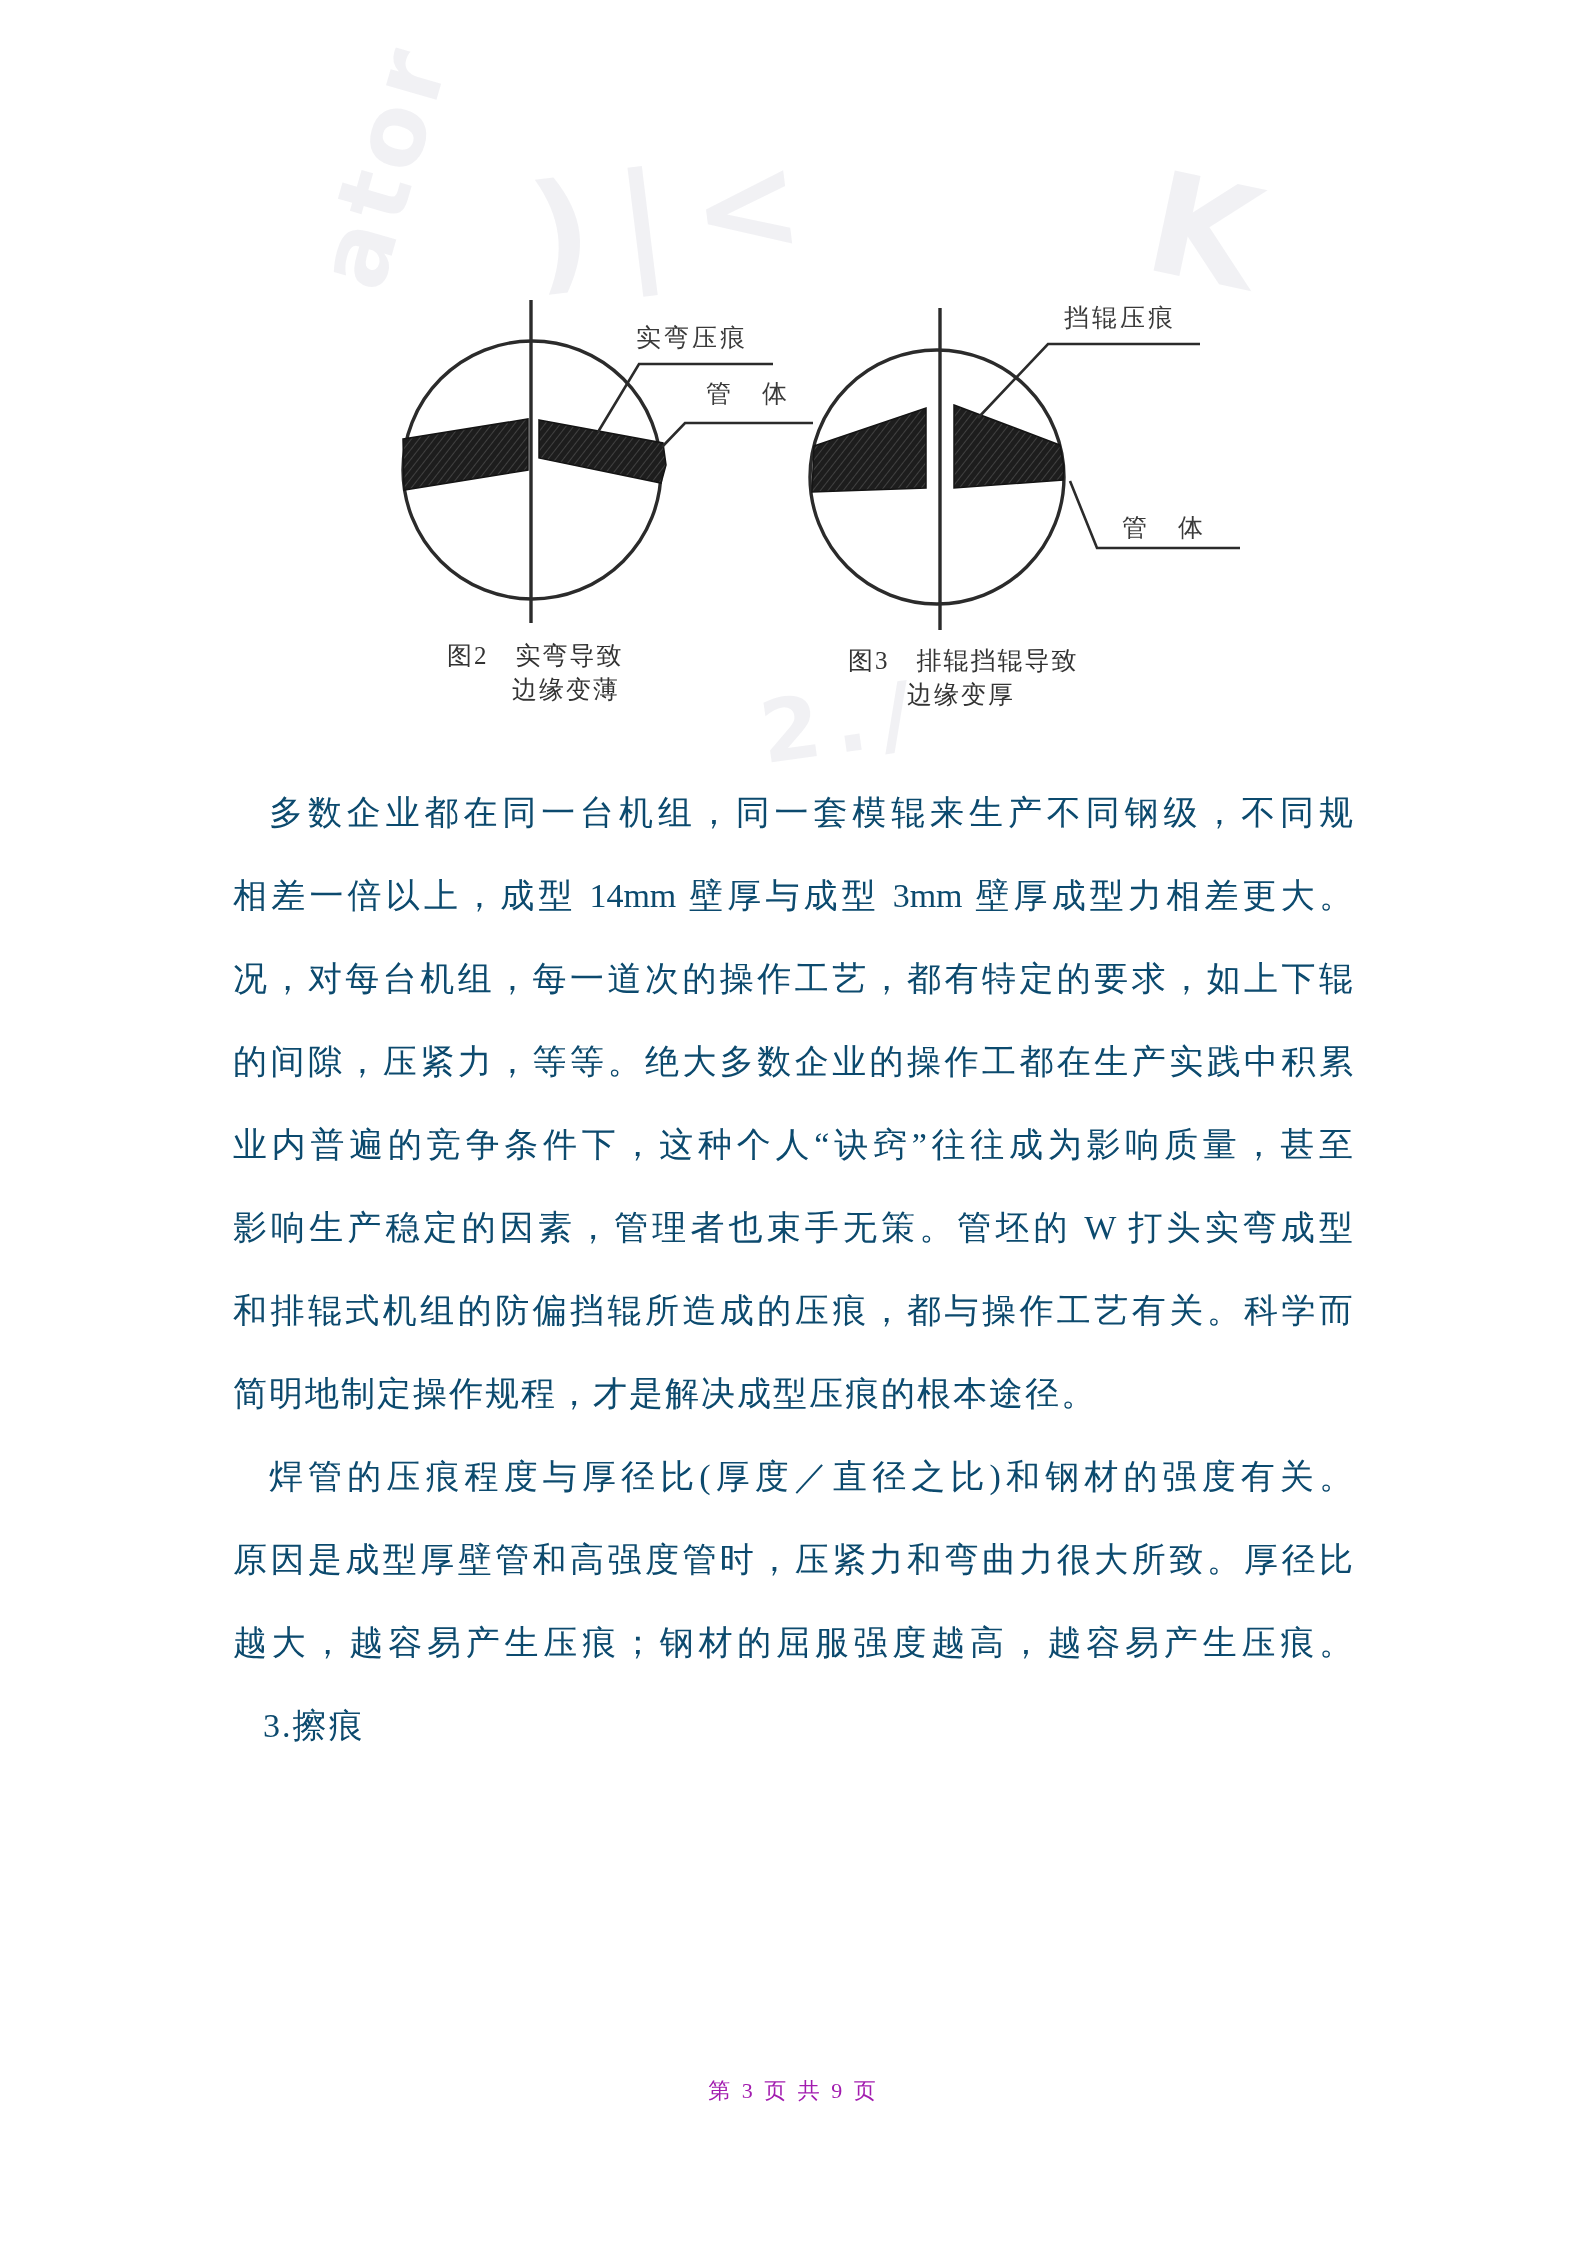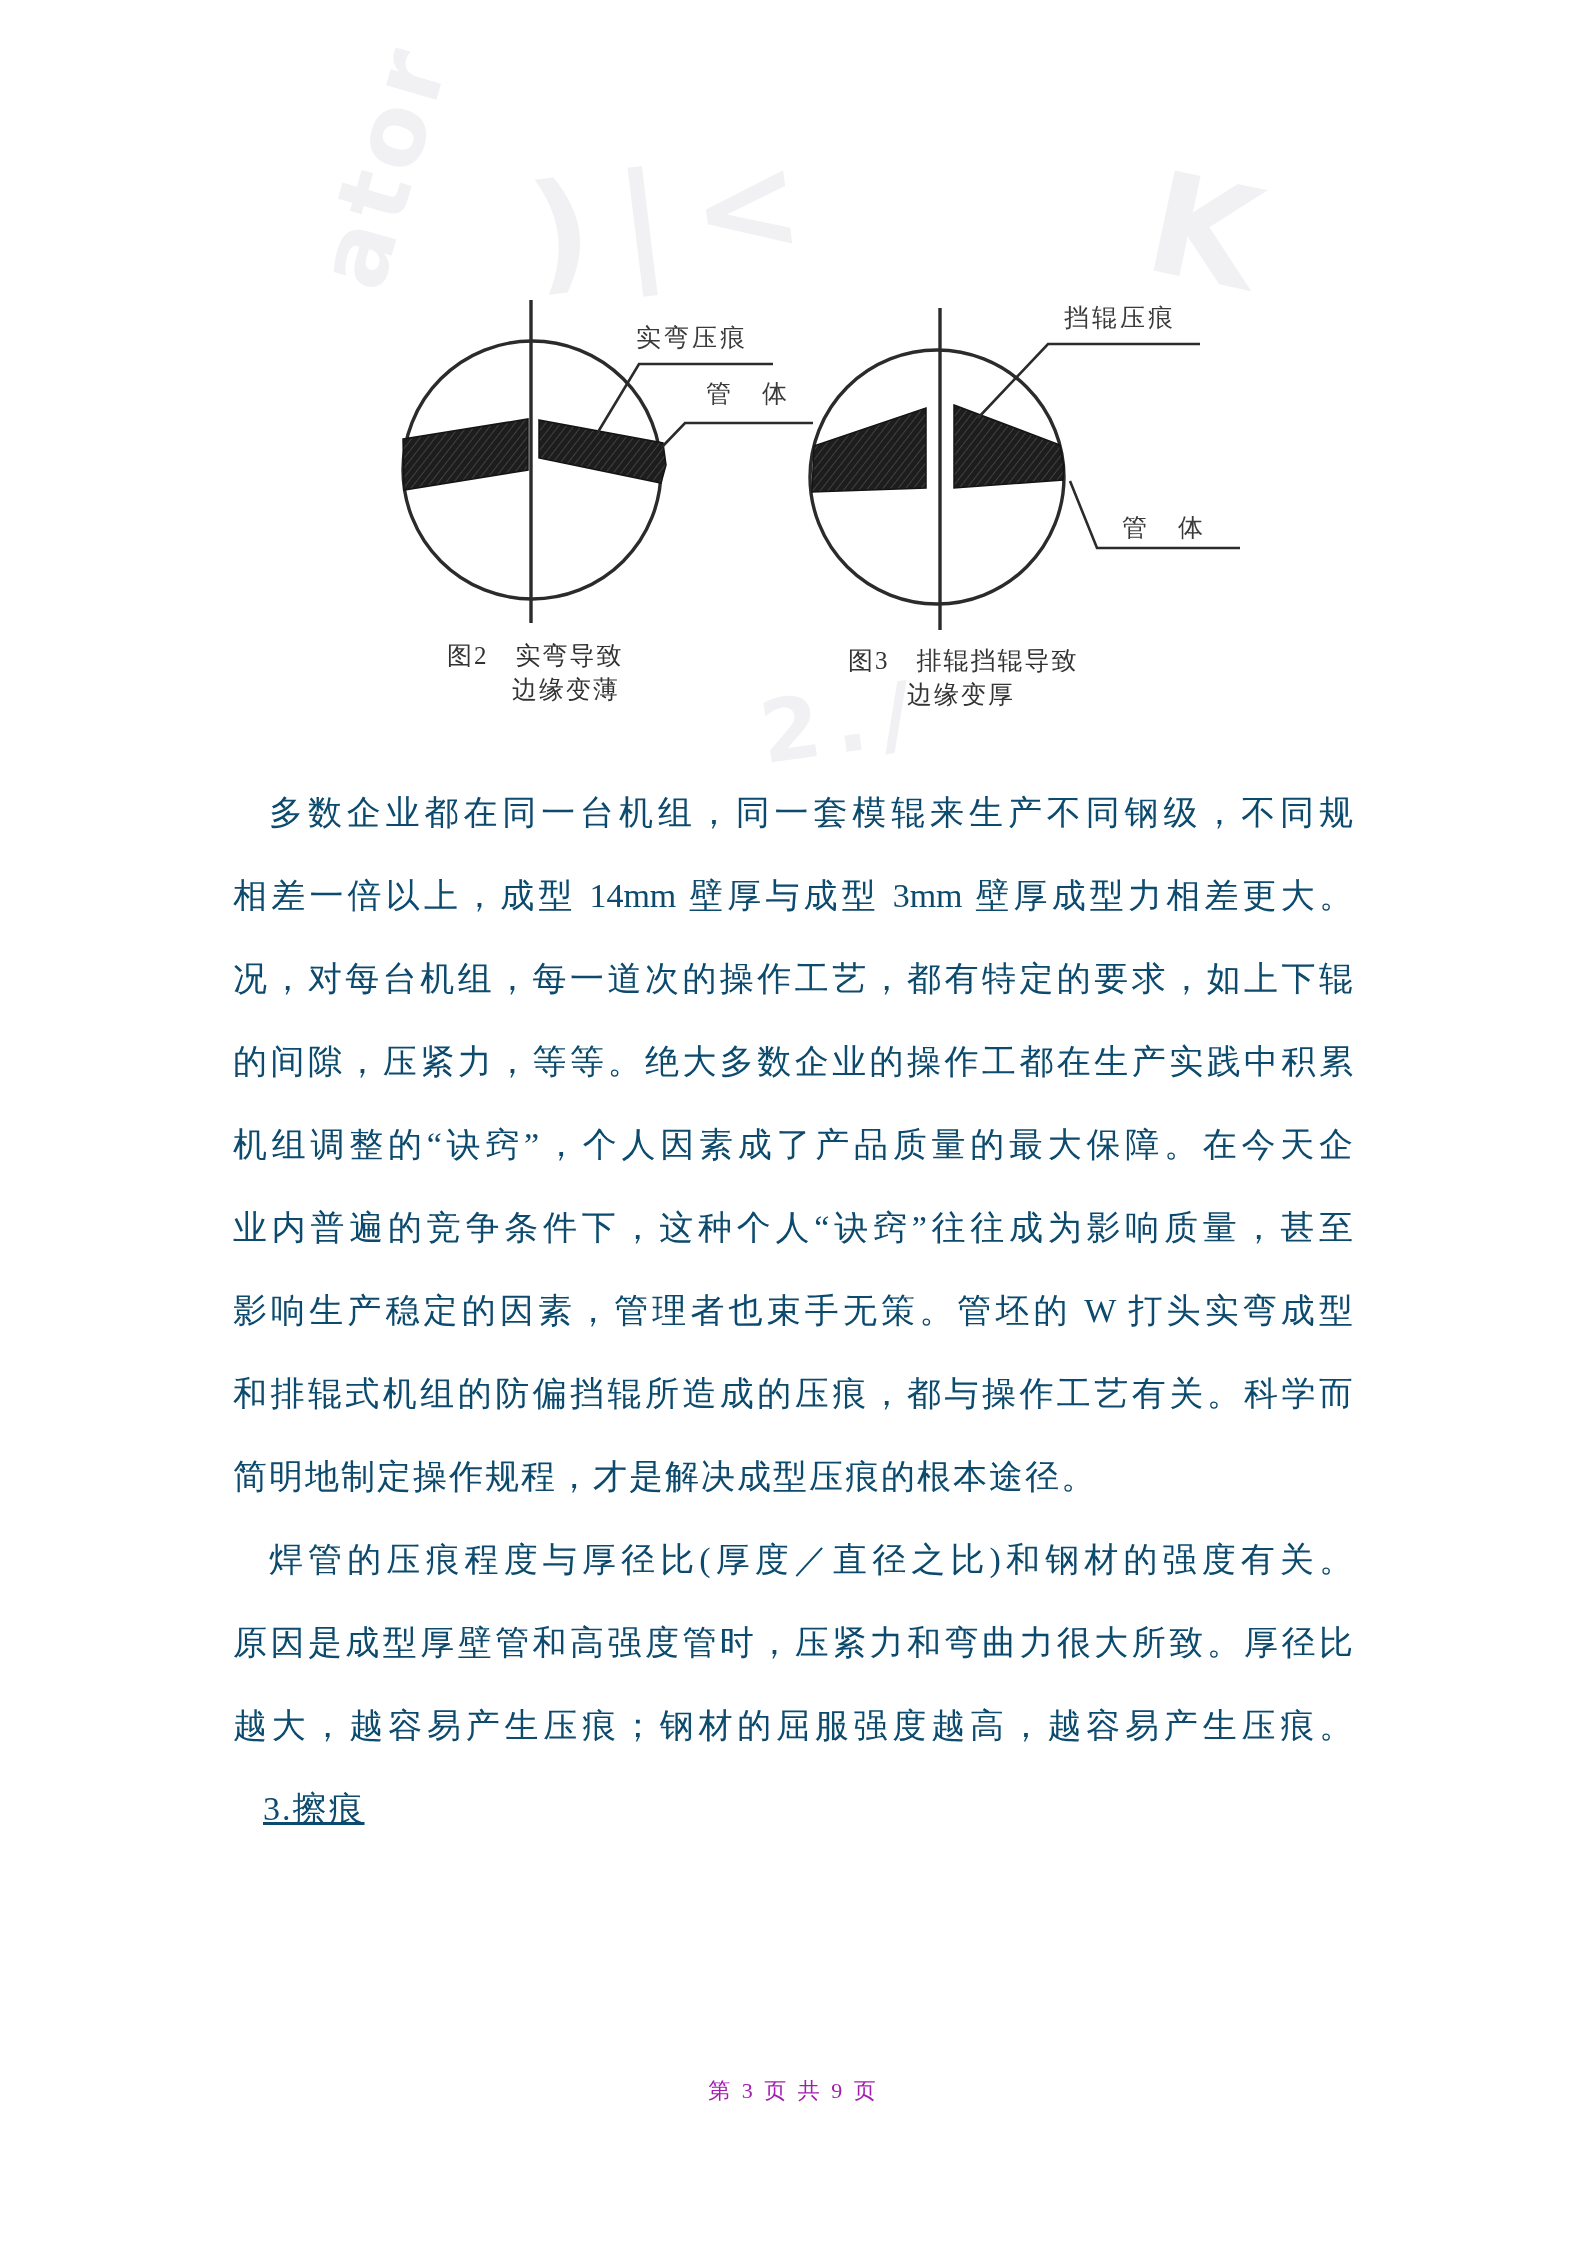--- a/index.html
+++ b/index.html
@@ -40,21 +40,21 @@
   }
   .bline{
     height:83px;line-height:83px;
     font-size:34px;
     text-align:justify;
     text-align-last:justify;
     color:#0c4a6e;
   }
   .bline.indent{padding-left:36px;}
   .bline.flush{text-align-last:left;letter-spacing:2px;}
-  .bline.head{padding-left:30px;text-decoration:underline;}
+  .bline.head{padding-left:30px;}
   
   .footer{
     position:absolute;left:0;right:0;top:2076px;
     text-align:center;
     font-size:22px;
     letter-spacing:3px;
     color:#a21caf;
   }
 </style>
 </head>
@@ -100,21 +100,20 @@
       <text class="dcap" x="848" y="669">图3　排辊挡辊导致</text>
       <text class="dcap" x="907" y="703">边缘变厚</text>
     </g>
   </svg>
 
   <div class="textblock">
     <div class="bline indent">多数企业都在同一台机组，同一套模辊来生产不同钢级，不同规</div>
     <div class="bline">相差一倍以上，成型 14mm 壁厚与成型 3mm 壁厚成型力相差更大。</div>
     <div class="bline">况，对每台机组，每一道次的操作工艺，都有特定的要求，如上下辊</div>
     <div class="bline">的间隙，压紧力，等等。绝大多数企业的操作工都在生产实践中积累</div>
-    <div class="bline">机组调整的“诀窍”，个人因素成了产品质量的最大保障。在今天企</div>
     <div class="bline">业内普遍的竞争条件下，这种个人“诀窍”往往成为影响质量，甚至</div>
     <div class="bline">影响生产稳定的因素，管理者也束手无策。管坯的 W 打头实弯成型</div>
     <div class="bline">和排辊式机组的防偏挡辊所造成的压痕，都与操作工艺有关。科学而</div>
     <div class="bline flush">简明地制定操作规程，才是解决成型压痕的根本途径。</div>
     <div class="bline indent">焊管的压痕程度与厚径比(厚度／直径之比)和钢材的强度有关。</div>
     <div class="bline">原因是成型厚壁管和高强度管时，压紧力和弯曲力很大所致。厚径比</div>
     <div class="bline">越大，越容易产生压痕；钢材的屈服强度越高，越容易产生压痕。</div>
     <div class="bline flush head">3.擦痕</div>
   </div>
 

